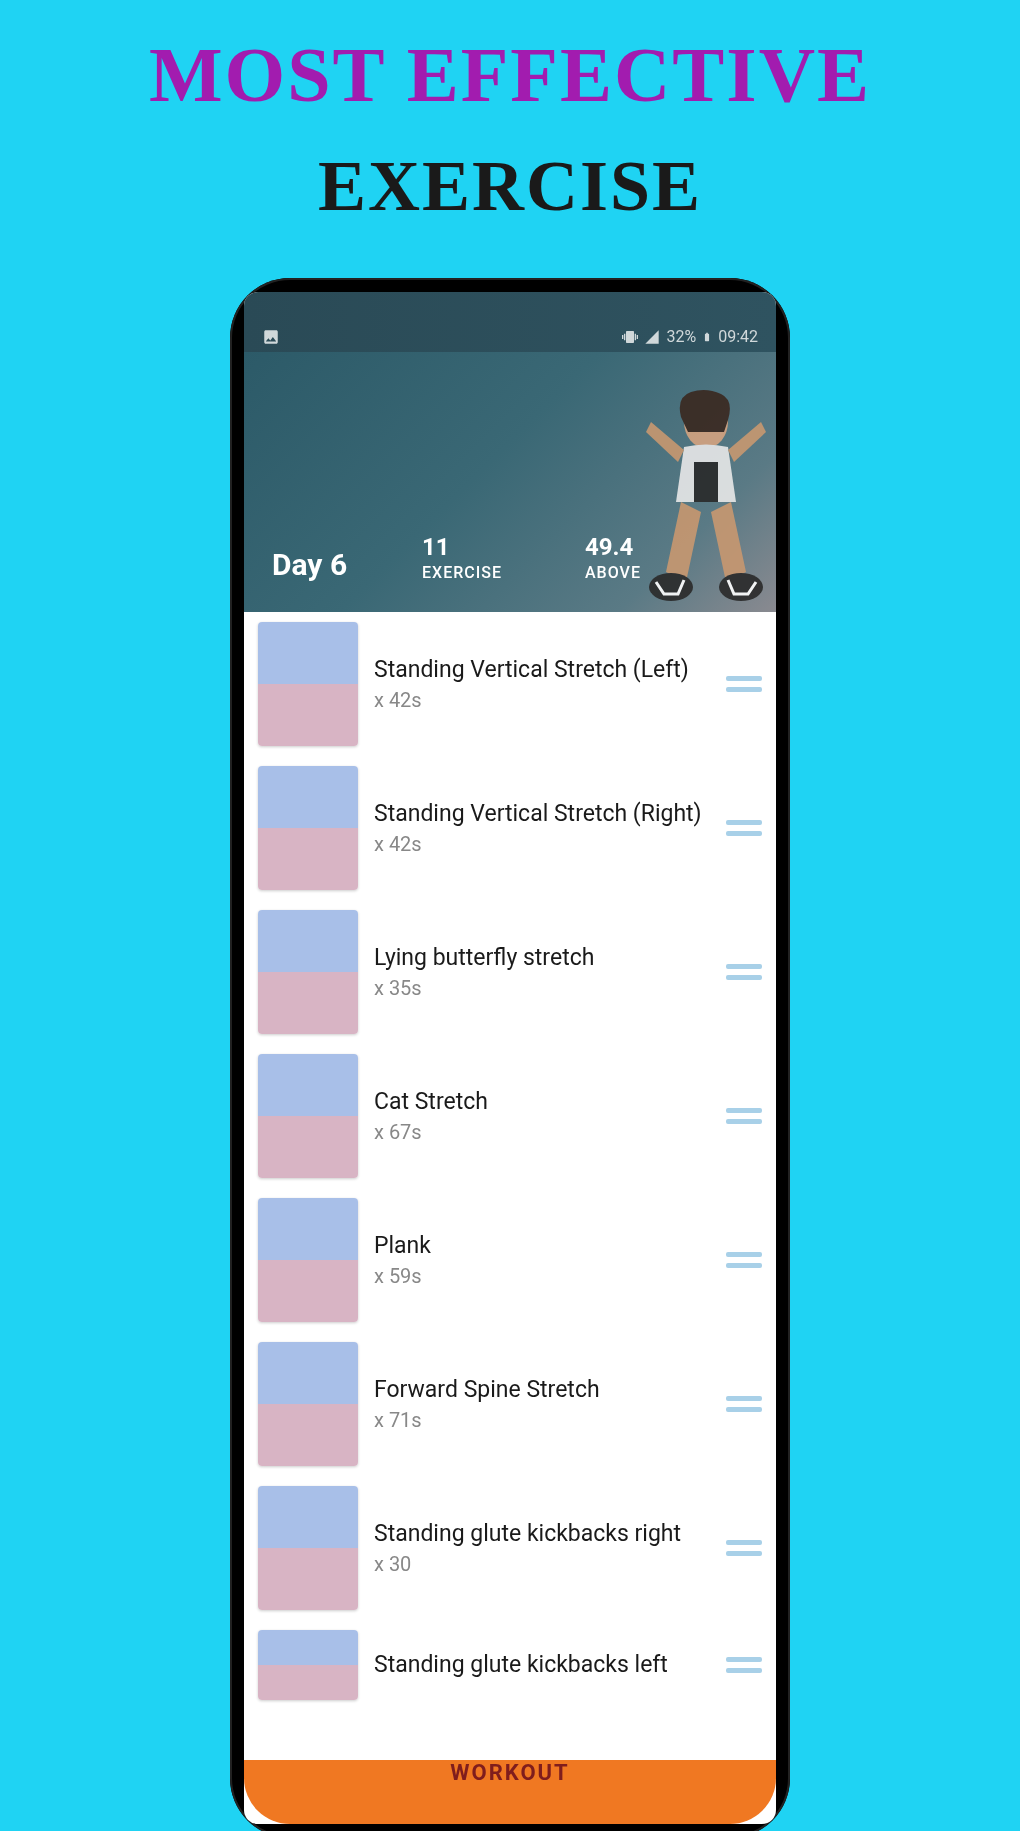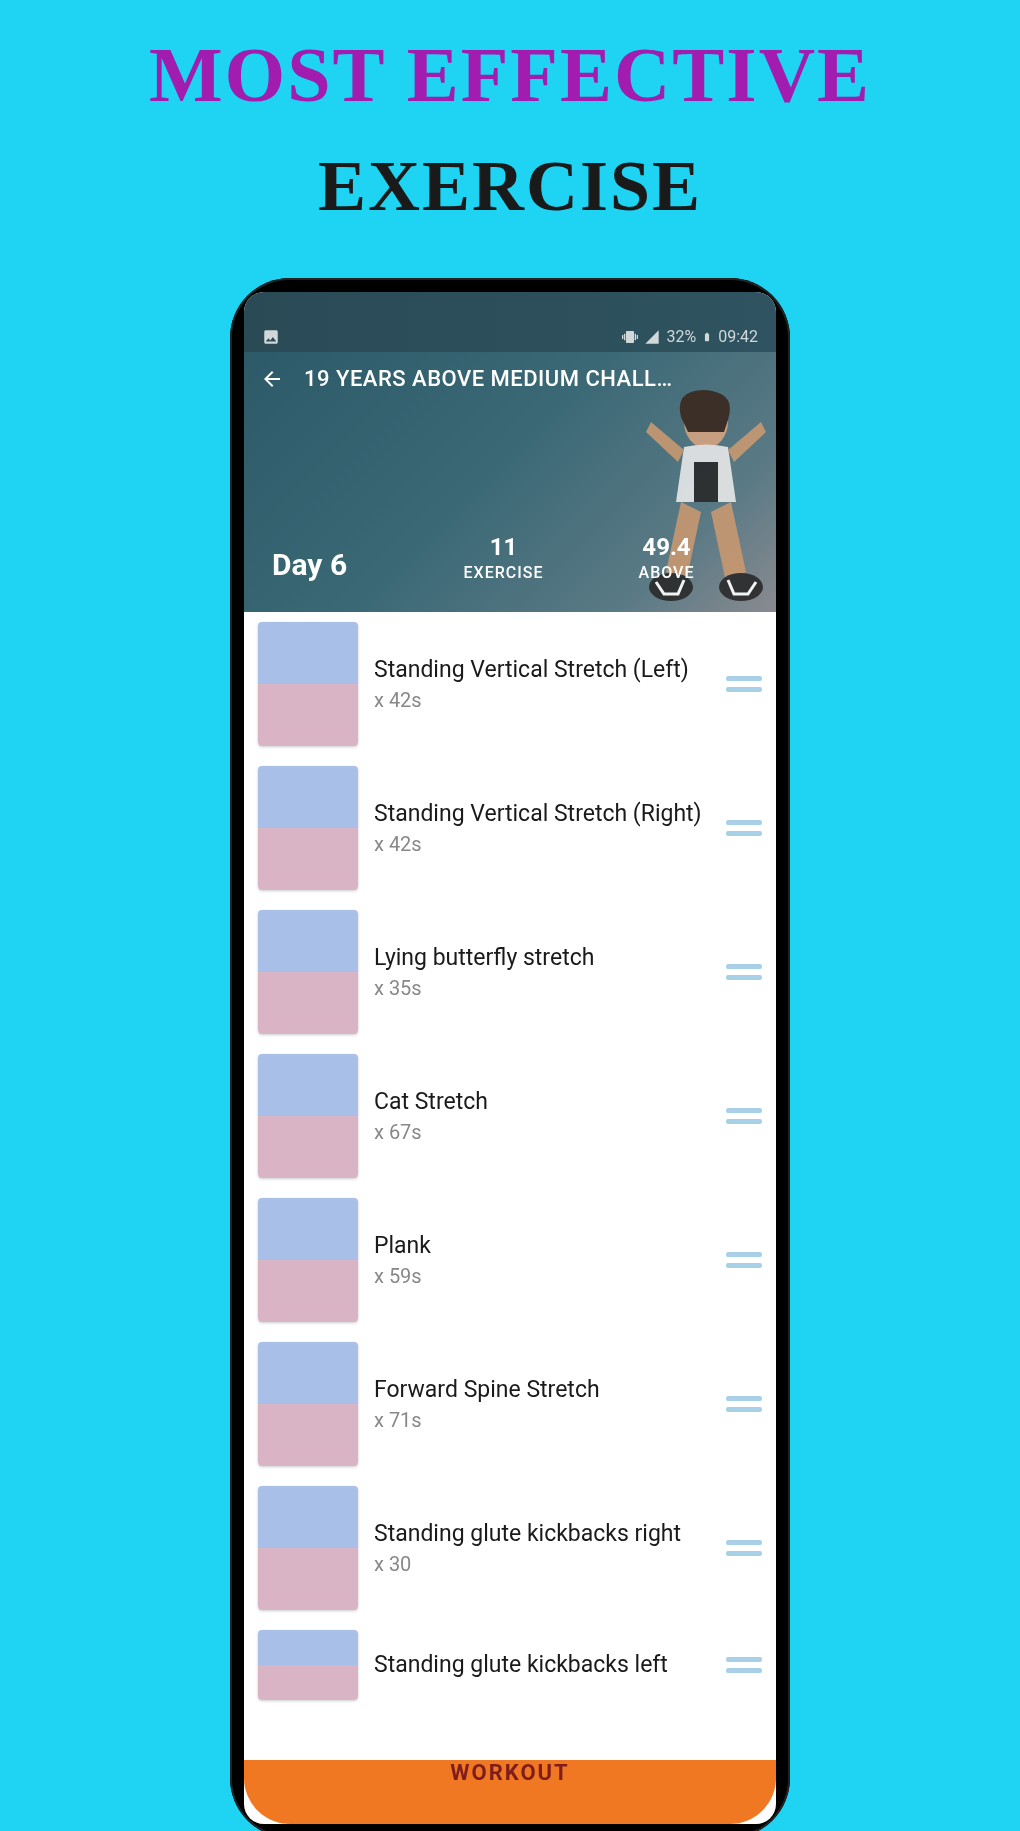--- a/index.html
+++ b/index.html
@@ -56,21 +56,21 @@
   transform: translateX(75px);
   width: 14px;
   height: 14px;
   background: radial-gradient(circle, #2a4a6a 30%, #111 70%);
   border-radius: 50%;
 }
 .screen {
   width: 100%;
   height: 100%;
   background: #fff;
-  border-radius: 20px;
+  border-radius: 14px;
   overflow: hidden;
   position: relative;
 }
 .status-bar {
   height: 60px;
   background: linear-gradient(to right, #2a4a56, #2f5360);
   display: flex;
   align-items: flex-end;
   justify-content: space-between;
   padding: 0 18px 6px;
@@ -122,21 +122,20 @@
   display: flex;
   align-items: flex-end;
   padding: 0 28px;
 }
 .day-label {
   font-size: 30px;
   font-weight: bold;
   flex: 0 0 150px;
 }
 .stat-block {
-  text-align: center;
   flex: 1;
 }
 .stat-value { font-size: 24px; font-weight: bold; }
 .stat-label { font-size: 16px; font-weight: 500; margin-top: 2px; letter-spacing: 1px; }
 .exercise-list {
   height: 1142px;
   overflow: hidden;
   background: #fff;
 }
 .exercise-row {
@@ -243,26 +242,20 @@
         <path d="M75 130 L60 200 L80 210 L95 140 Z" fill="#c89870"></path>
         <path d="M125 130 L140 200 L120 210 L105 140 Z" fill="#c89870"></path>
         <ellipse cx="65" cy="215" rx="22" ry="14" fill="#2a2a2a"></ellipse>
         <ellipse cx="135" cy="215" rx="22" ry="14" fill="#2a2a2a"></ellipse>
         <path d="M50 210 L58 222 L72 222 L78 208" stroke="#fff" stroke-width="3" fill="none"></path>
         <path d="M122 208 L128 222 L142 222 L150 210" stroke="#fff" stroke-width="3" fill="none"></path>
         <path d="M78 78 L45 50 L40 60 L72 90" fill="#c89870"></path>
         <path d="M122 78 L155 50 L160 60 L128 90" fill="#c89870"></path>
       </svg>
 
-      <div class="header-top">
-        <svg class="back-arrow" viewBox="0 0 24 24" fill="#fff">
-            <path d="M20 11H7.83l5.59-5.59L12 4l-8 8 8 8 1.41-1.41L7.83 13H20v-2z"></path>
-          </svg>
-        <div class="header-title">19 YEARS ABOVE MEDIUM CHALL…</div>
-      </div>
       <div class="header-stats">
         <div class="day-label">Day 6</div>
         <div class="stat-block">
           <div class="stat-value">11</div>
           <div class="stat-label">EXERCISE</div>
         </div>
         <div class="stat-block">
           <div class="stat-value">49.4</div>
           <div class="stat-label">ABOVE</div>
         </div>

